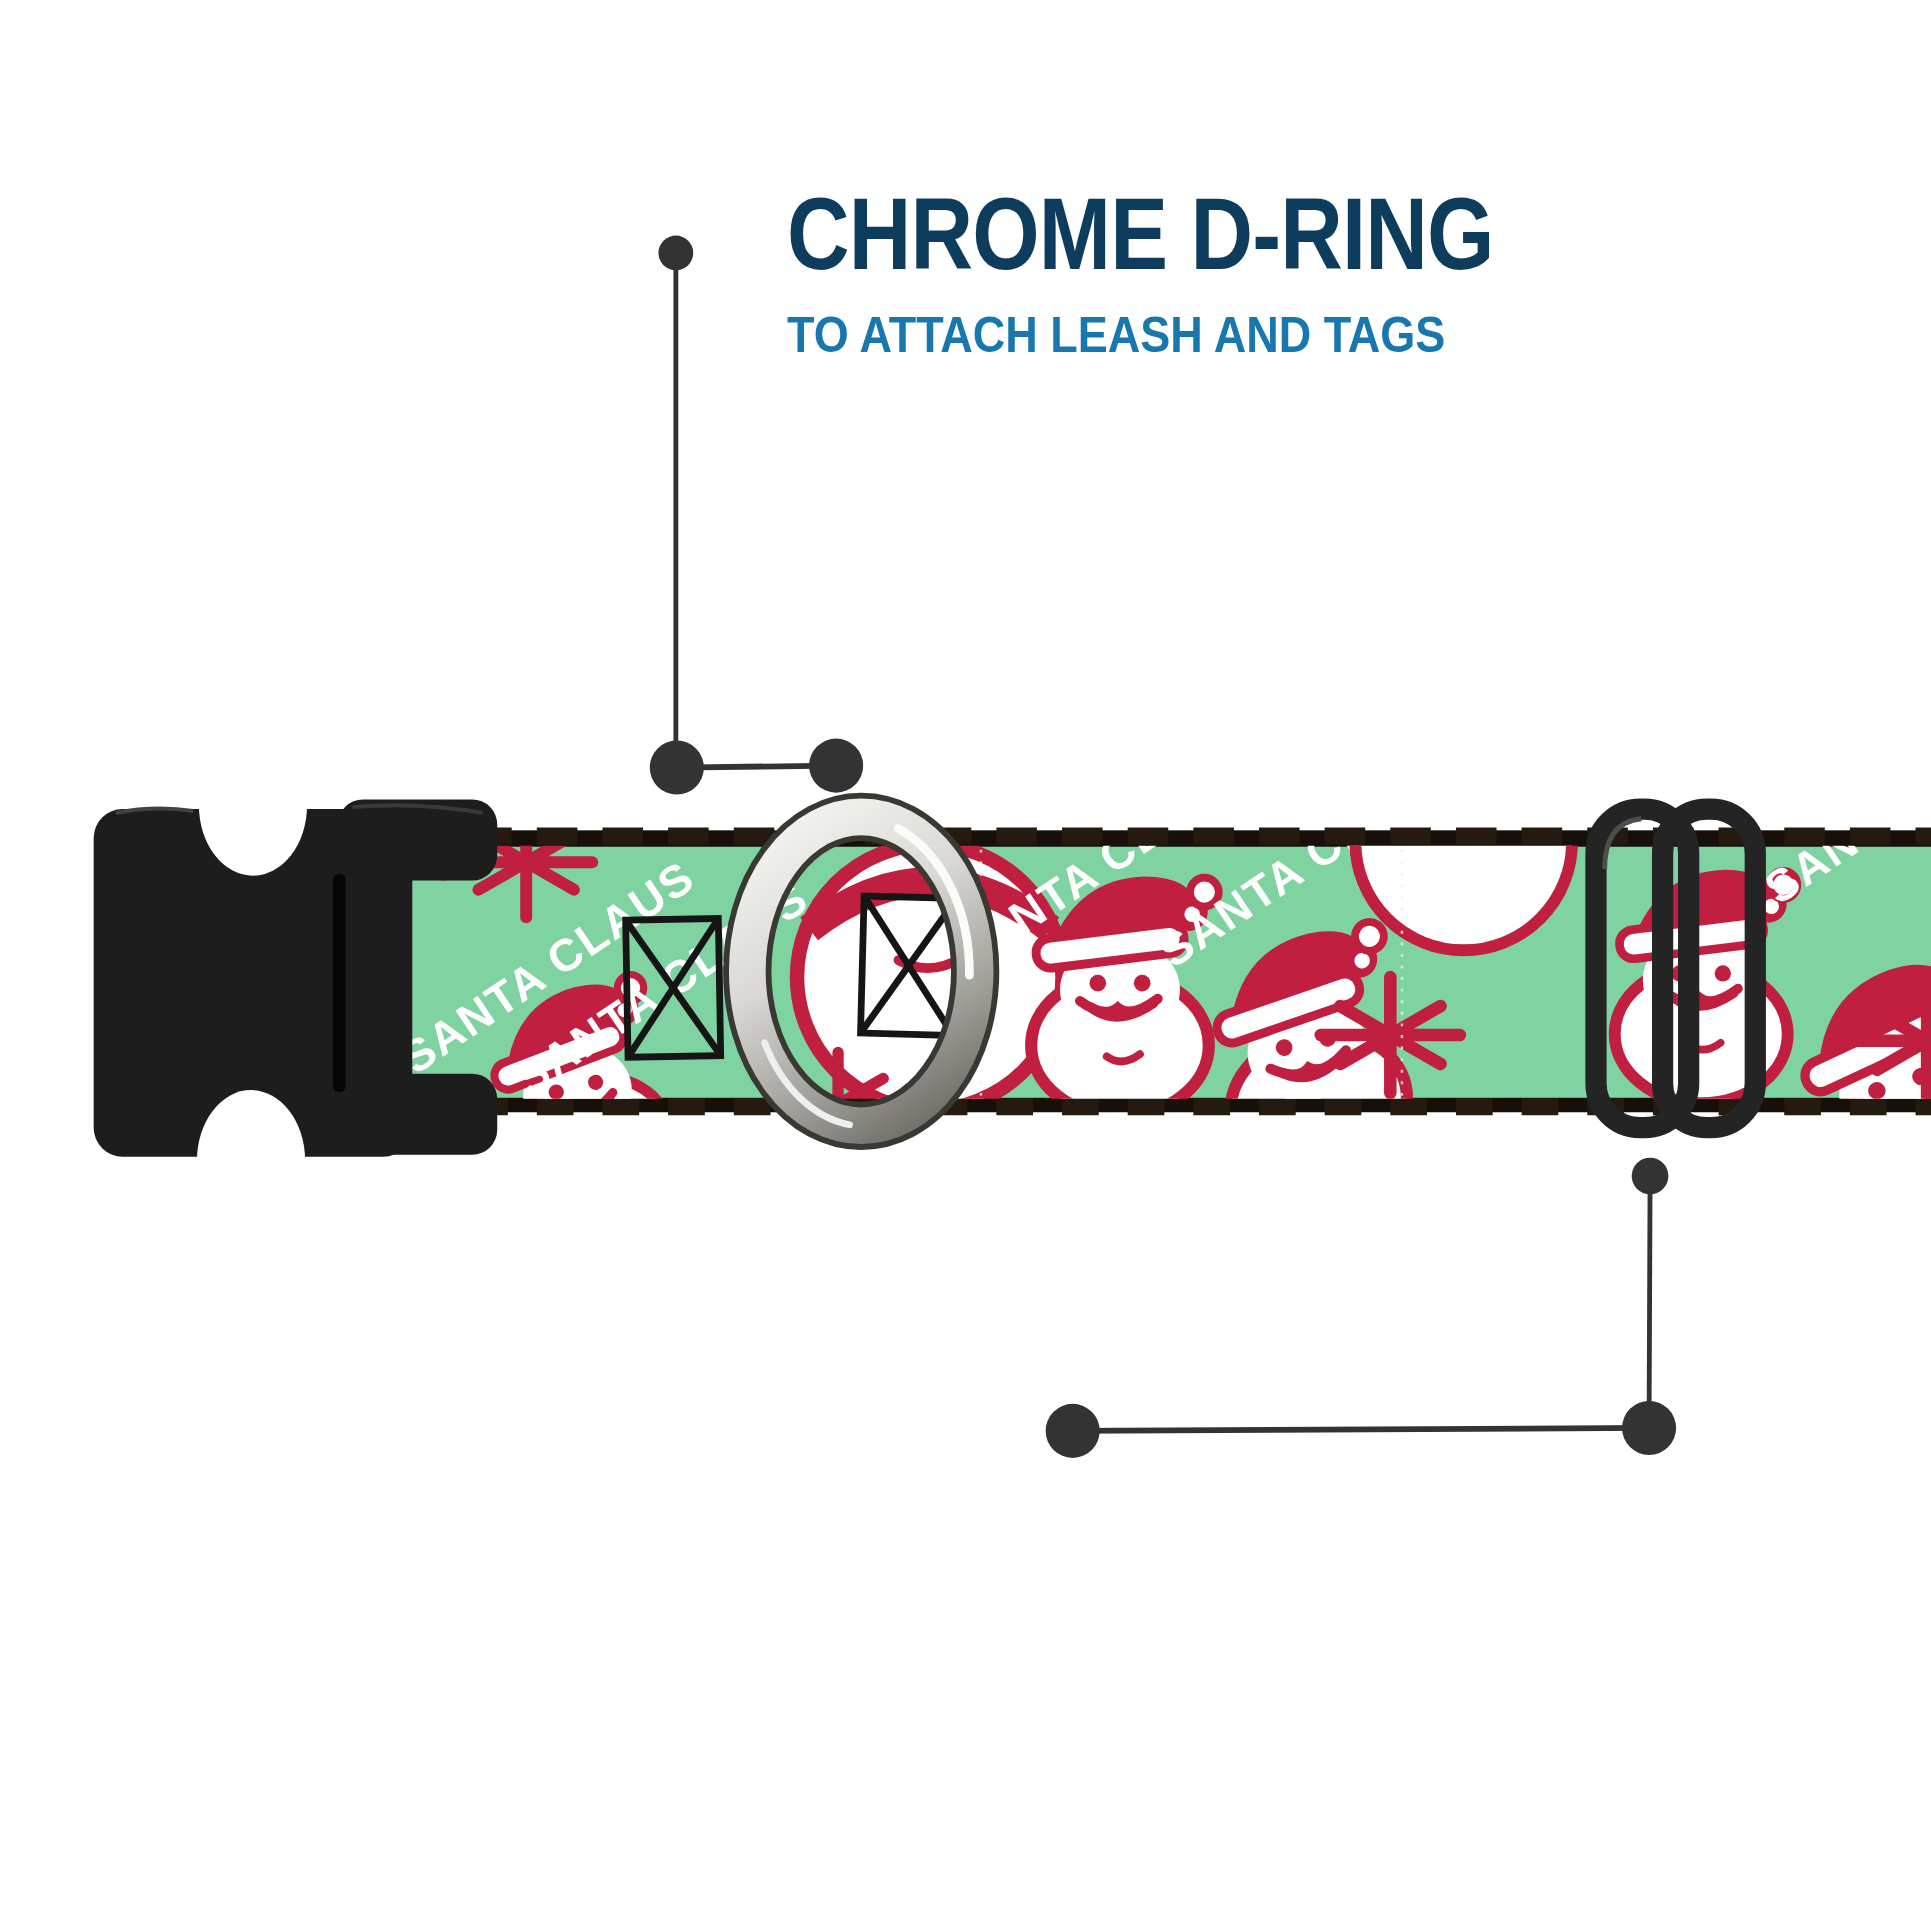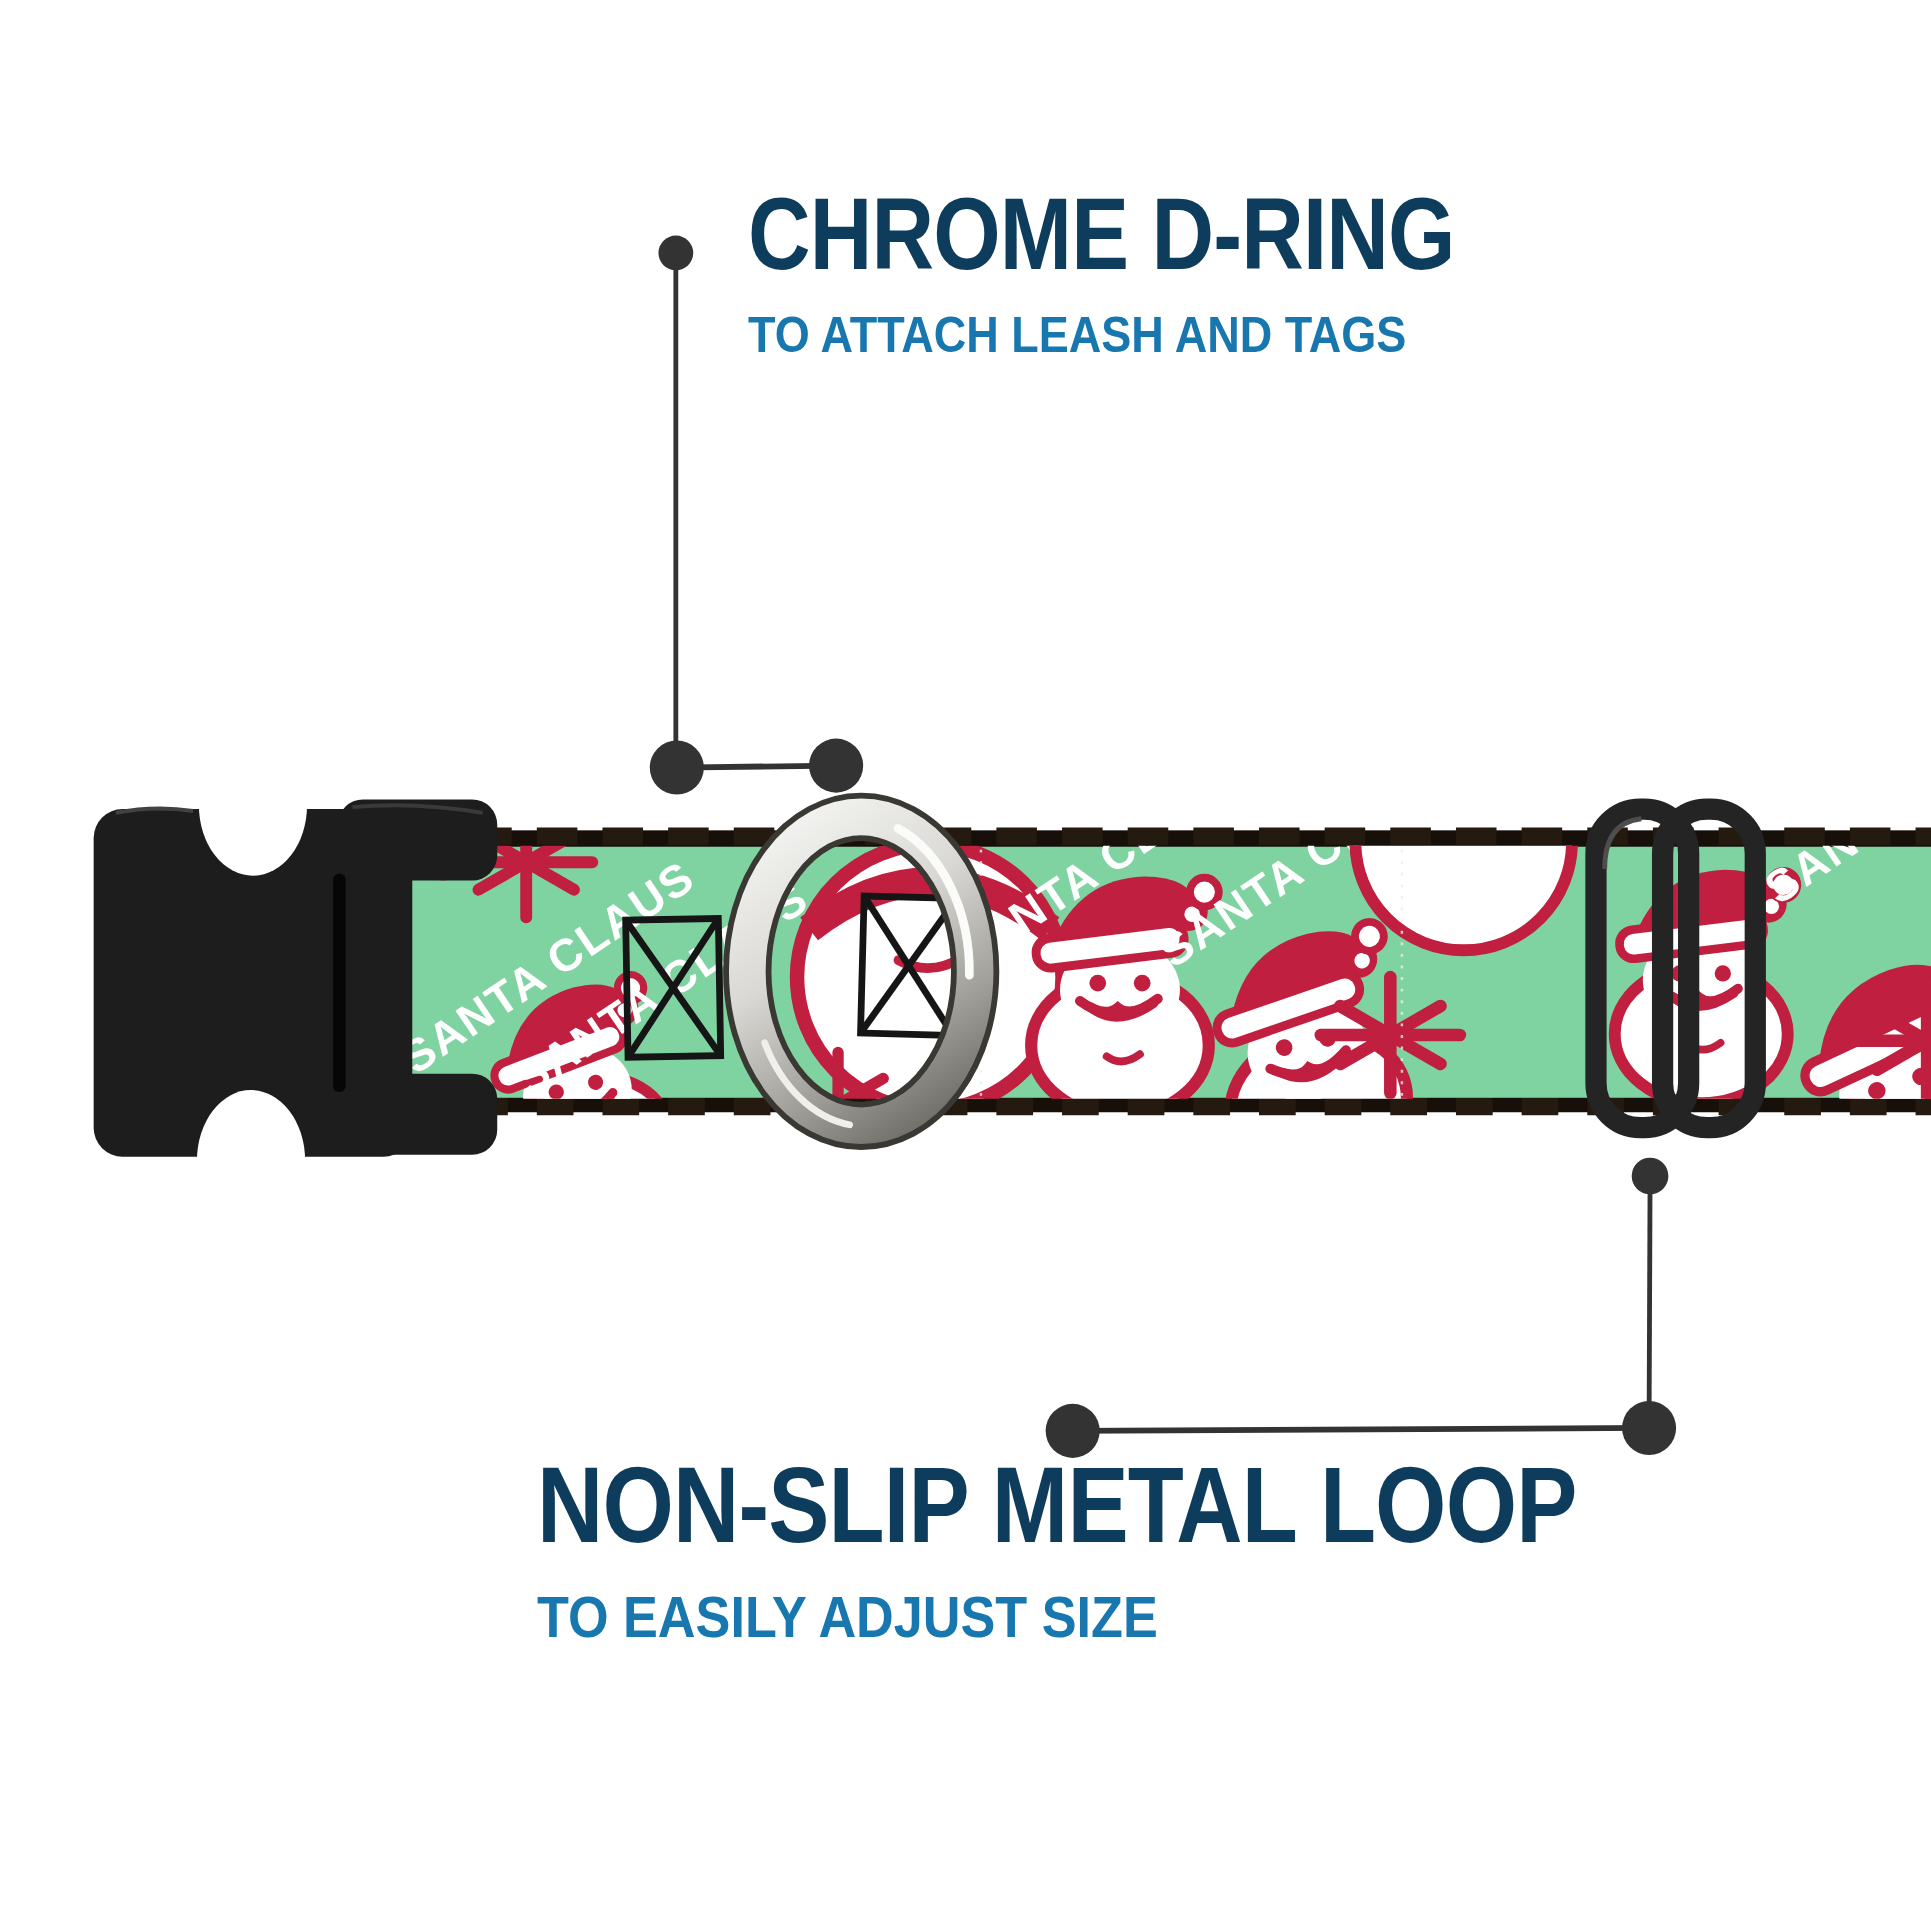--- a/index.html
+++ b/index.html
@@ -3,21 +3,21 @@
 <meta charset="utf-8">
 <style>
   html,body{margin:0;padding:0;background:#fff;}
   #stage{position:relative;width:1931px;height:1931px;background:#ffffff;overflow:hidden;
          font-family:"Liberation Sans", sans-serif;}
   .annot{position:absolute;white-space:nowrap;}
   .annot .title{font-weight:700;color:var(--title-navy,#0e3c5c);line-height:1;
                 transform:scaleX(.85);transform-origin:left top;letter-spacing:-1px;}
   .annot .subtitle{font-weight:700;color:var(--subtitle-blue,#1877ae);line-height:1;
                 transform:scaleX(.9);transform-origin:left top;letter-spacing:0;}
-  #top-annot{left:748px;top:183px;}
+  #top-annot{left:787px;top:183px;}
   #top-annot .title{font-size:102px;}
   #top-annot .subtitle{font-size:50px;margin-top:25px;}
   #bottom-annot{left:537px;top:1451px;}
   #bottom-annot .title{font-size:108px;}
   #bottom-annot .subtitle{font-size:58px;margin-top:29px;}
   svg{position:absolute;left:0;top:0;}
   .pattern-text{font-family:"Liberation Sans", sans-serif;font-weight:700;
                 font-size:47px;letter-spacing:2px;fill:var(--collar-white,#fff);}
 </style>
 </head>
@@ -154,19 +154,15 @@
       <line x1="1708" y1="1479" x2="1111" y2="1482" stroke-width="6"></line>
       <circle cx="1111" cy="1482" r="28" stroke="none"></circle>
     </g>
   </svg>
 
   <div id="top-annot" class="annot">
     <div class="title">CHROME D-RING</div>
     <div class="subtitle">TO ATTACH LEASH AND TAGS</div>
   </div>
 
-  <div id="bottom-annot" class="annot">
-    <div class="title">NON-SLIP METAL LOOP</div>
-    <div class="subtitle">TO EASILY ADJUST SIZE</div>
-  </div>
 
 </div>
 
 
 </body></html>

